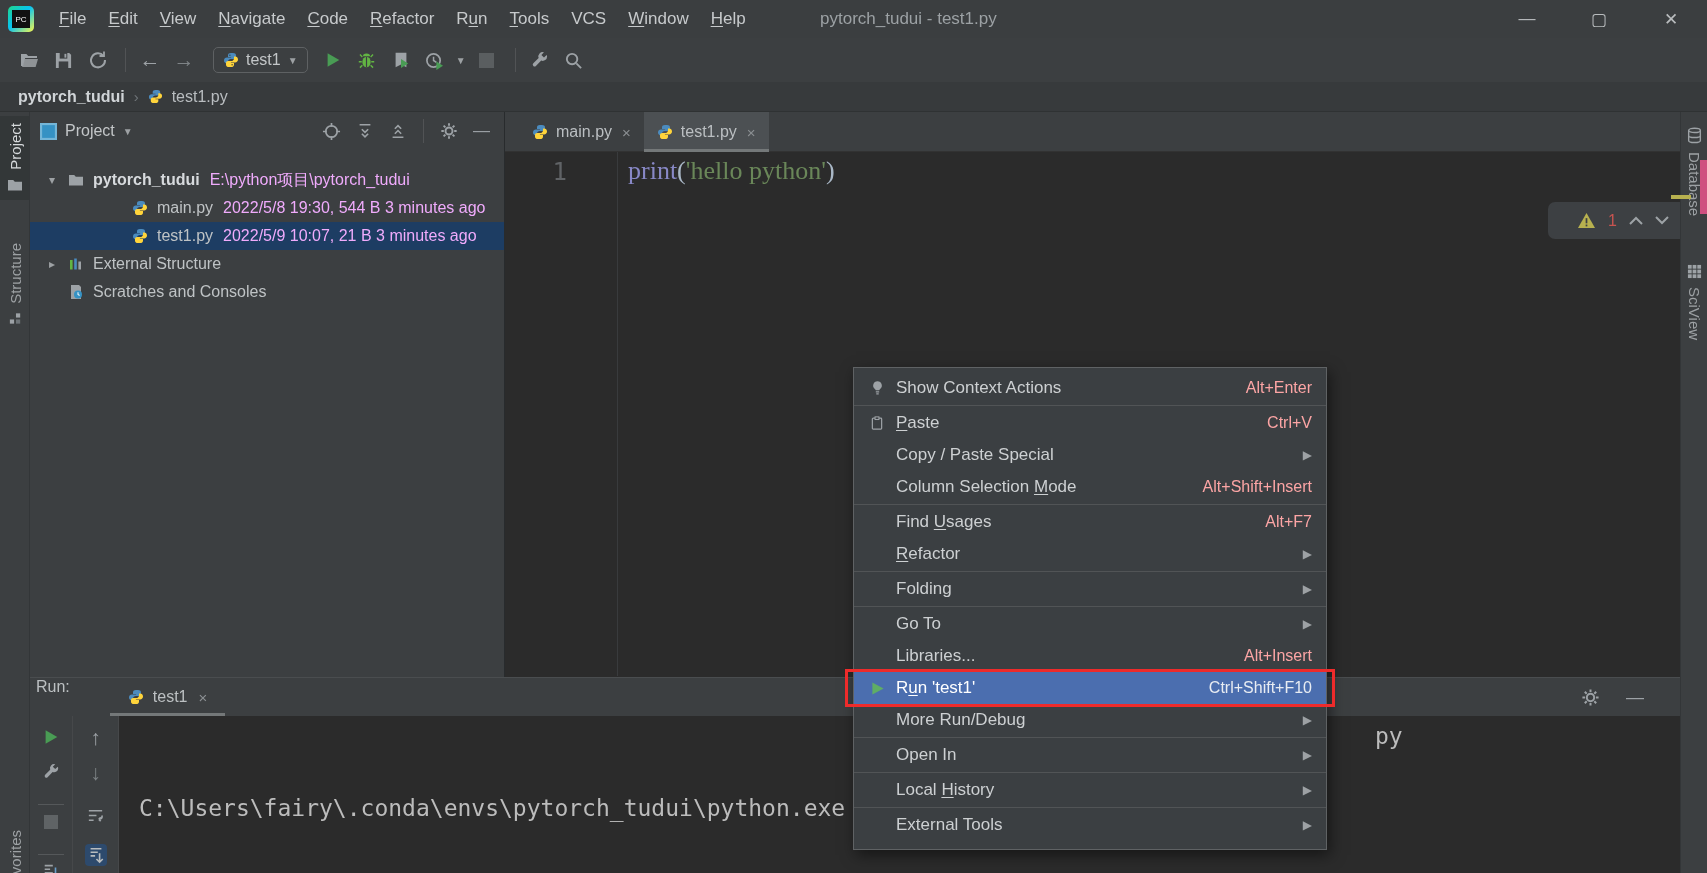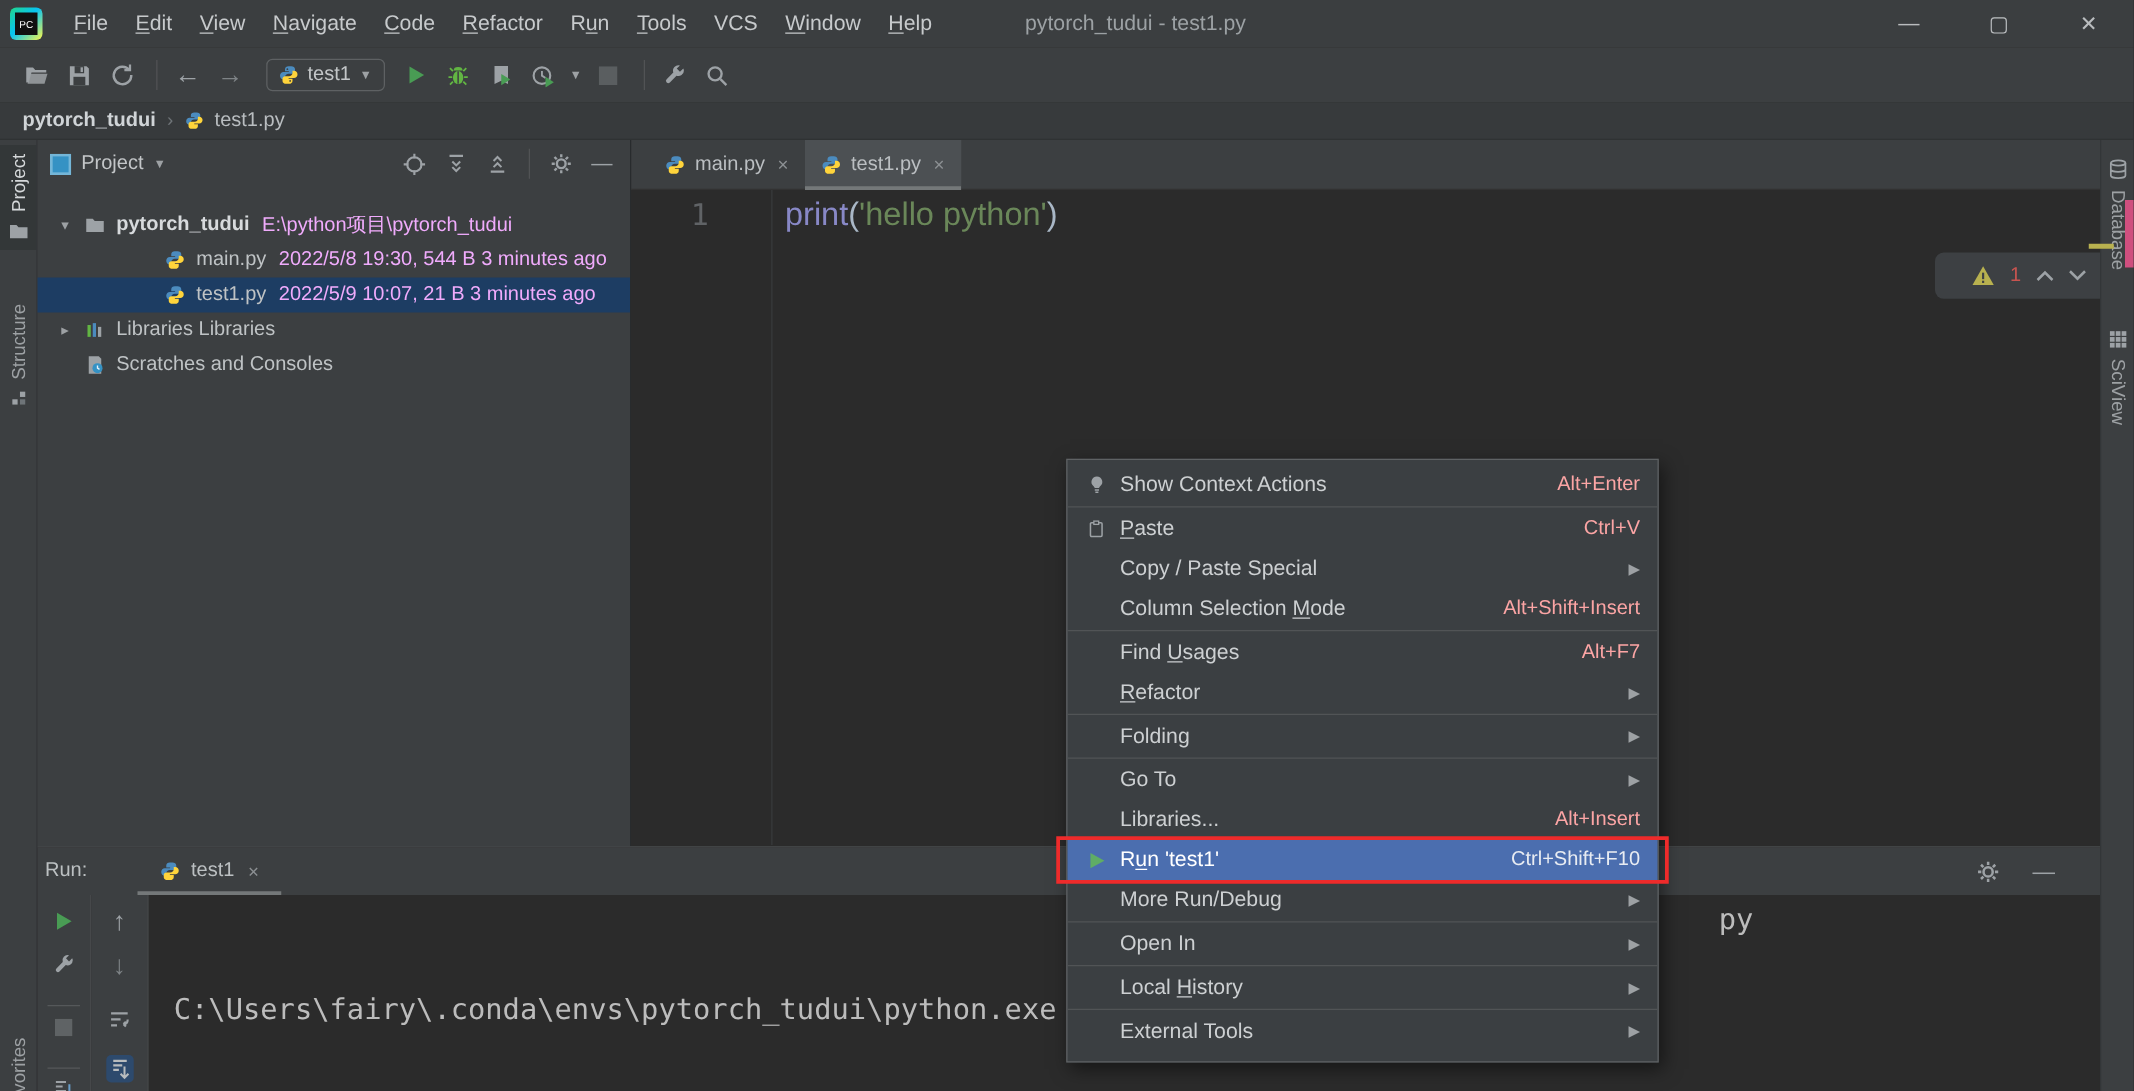--- a/index.html
+++ b/index.html
@@ -71,39 +71,39 @@
 
 #editor{left:505px;top:112px;width:1175px;height:565px;background:#2b2b2b}
 #tabbar{height:40px;background:#3c3f41;border-bottom:1px solid #323232;display:flex;padding-left:14px}
 .tab{display:flex;align-items:center;gap:8px;height:40px;padding:0 13px;color:#bbbfc2;cursor:default}
 .tab.active{background:#4c5053;box-shadow:inset 0 -3px 0 #747879}
 .tab-x{color:#8c9093;font-size:15px;margin-left:2px}
 #code-area{position:relative;height:524px}
 #gutter{position:absolute;left:0;top:0;bottom:0;width:113px;border-right:1px solid #393b3d}
 #line-num{margin-top:6px;text-align:right;padding-right:50px;color:#606366;
   font-family:"DejaVu Sans Mono",monospace;font-size:24px}
-#code-line{position:absolute;left:123px;top:4px;font-family:Liberation Sans, sans-serif;font-size:26px;line-height:30px;white-space:pre}
+#code-line{position:absolute;left:123px;top:4px;font-family:Liberation Serif, serif;font-size:26px;line-height:30px;white-space:pre}
 .tok-builtin{color:var(--builtin-purple)}
 .tok-string{color:var(--string-green)}
 .tok-plain{color:#a9b7c6}
 #warn-widget{position:absolute;left:1043px;top:50px;width:150px;height:37px;background:#3d4043;border-radius:7px;
   display:flex;align-items:center;justify-content:center;gap:12px}
 #warn-count{color:#c75450;font-size:16px}
 .chev-btn{display:flex;align-items:center}
 
 
 #right-stripe{left:1680px;top:112px;width:27px;height:761px;background:#3c3f41;border-left:1px solid #333638}
 .stripe-item-r{width:26px;display:flex;flex-direction:column;align-items:center;gap:8px;padding:9px 0}
 .vtext-r{writing-mode:vertical-rl;font-size:15px;color:#9da1a4}
 #pink-marker{left:1700px;top:160px;width:7px;height:54px;background:var(--pink-marker)}
 #olive-marker{left:1671px;top:195px;width:20px;height:4px;background:var(--warning-olive)}
 
 
 #run-panel{left:30px;top:677px;width:1650px;height:196px;background:#2b2b2b;border-top:1px solid #4a4d4f}
-#rp-header{height:38px;background:#3c3f41;display:flex;align-items:center}
+#rp-header{height:38px;background:#3c3f41;display:flex;}
 #rp-label{margin-left:6px;color:#bcc0c2}
 #run-tab{position:relative;height:38px;display:flex;align-items:center;gap:9px;padding:0 16px;margin-left:42px;color:#bcc0c2}
 #run-tab-underline{position:absolute;left:-2px;right:-2px;bottom:0;height:3px;background:#747879}
 #rp-right-icons{margin-left:auto;display:flex;align-items:center;gap:26px;padding-right:36px}
 #rp-body{display:flex;height:158px}
 .rp-col{position:relative;background:#3c3f41;border-right:1px solid #46484a}
 #rp-col1{width:43px}
 #rp-col2{width:46px}
 .rp-ic{position:absolute;left:0;width:100%;display:flex;justify-content:center}
 .hsep{position:absolute;left:8px;right:8px;height:1px;background:#55585a}
@@ -352,21 +352,21 @@
 
   <div class="tree-row" style="padding-left: 14px;">
     <span class="tr-chevron">▸</span>
     <span class="tr-icon">
           <svg width="16" height="16" viewBox="0 0 16 16">
             <rect x="2" y="4" width="2.6" height="9.5" fill="#62b543"></rect>
             <rect x="6.2" y="2.5" width="2.6" height="11" fill="#4b8bbe"></rect>
             <rect x="10.4" y="5.5" width="2.6" height="8" fill="#9da2a6"></rect>
           </svg>
         </span>
-    <span class="tr-name">Libraries Libraries</span>
+    <span class="tr-name">External Structure</span>
     <span class="tr-meta"></span>
   </div>
 
   <div class="tree-row" style="padding-left: 14px;">
     <span class="tr-chevron"></span>
     <span class="tr-icon">
           <svg width="16" height="16" viewBox="0 0 16 16">
             <path fill="#9da2a6" d="M3 1h8l2 2v12H3Z"></path>
             <circle cx="10" cy="10.5" r="4" fill="#3592c4"></circle>
             <path d="M10 8.3v2.2l1.6 1" stroke="#e8f4fb" stroke-width="1.1" fill="none"></path>

